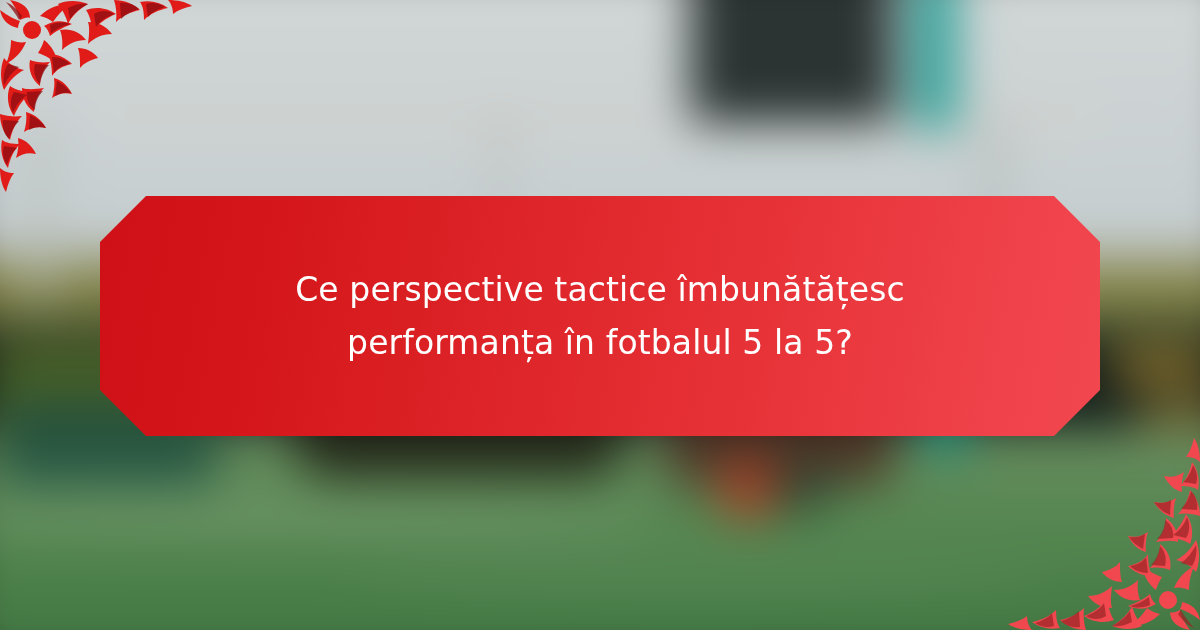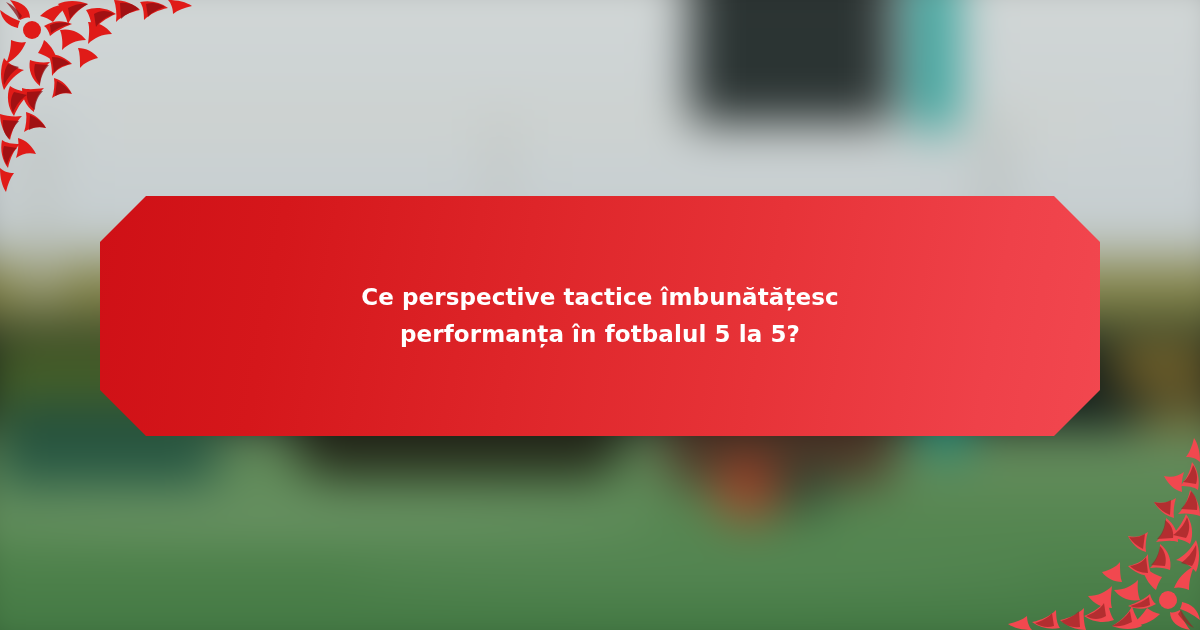--- a/index.html
+++ b/index.html
@@ -217,23 +217,23 @@
         0 calc(100% - 46px),
         0 46px);
     display: flex;
     align-items: center;
     justify-content: center;
     box-sizing: border-box;
     padding: 0 60px;
   }
   .banner-title {
     color: #ffffff;
-    font-size: 23px;
+    font-size: 33px;
     line-height: 1.62;
-    font-weight: 700;
+    font-weight: 400;
     text-align: center;
     letter-spacing: .1px;
     max-width: 640px;
     margin: 0;
   }
 </style>
 </head>
 <body>
 
 <div class="stage">

